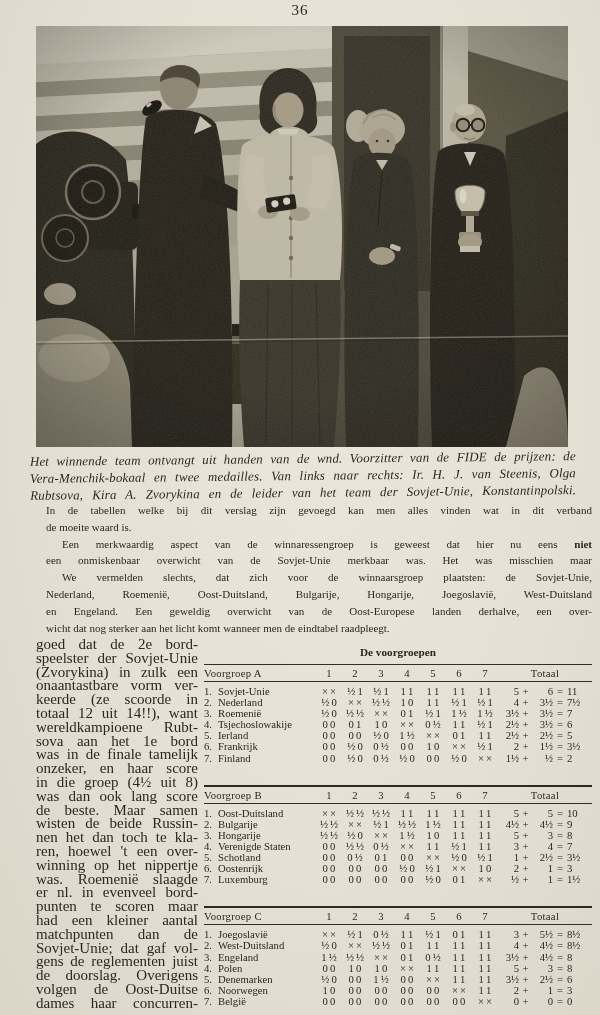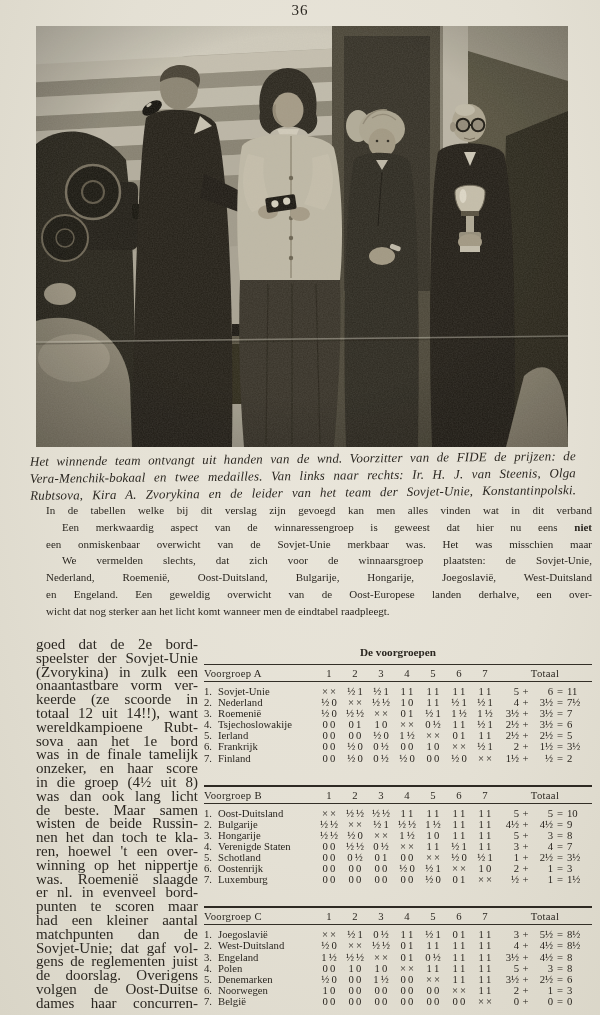--- a/index.html
+++ b/index.html
@@ -192,20 +192,21 @@
 
   <div class="caption">
       <div class="jline">Het winnende team ontvangt uit handen van de wnd. Voorzitter van de FIDE de prijzen: de</div>
       <div class="jline">Vera-Menchik-bokaal en twee medailles. Van links naar rechts: Ir. H. J. van Steenis, Olga</div>
       <div class="jline">Rubtsova, Kira A. Zvorykina en de leider van het team der Sovjet-Unie, Konstantinpolski.</div>
     </div>
 
   <div class="bodytext">
       <div class="para">
         <div class="jline">In de tabellen welke bij dit verslag zijn gevoegd kan men alles vinden wat in dit verband</div>
+        <div class="jline nolast">de moeite waard is.</div>
       </div>
       <div class="para indent">
         <div class="jline">Een merkwaardig aspect van de winnaressengroep is geweest dat hier nu eens <b>niet</b></div>
         <div class="jline">een onmiskenbaar overwicht van de Sovjet-Unie merkbaar was. Het was misschien maar</div>
       </div>
       <div class="para indent">
         <div class="jline">We vermelden slechts, dat zich voor de winnaarsgroep plaatsten: de Sovjet-Unie,</div>
         <div class="jline">Nederland, Roemenië, Oost-Duitsland, Bulgarije, Hongarije, Joegoslavië, West-Duitsland</div>
         <div class="jline">en Engeland. Een geweldig overwicht van de Oost-Europese landen derhalve, een over-</div>
         <div class="jline nolast">wicht dat nog sterker aan het licht komt wanneer men de eindtabel raadpleegt.</div>
@@ -217,21 +218,21 @@
       <div class="jline">speelster der Sovjet-Unie</div>
       <div class="jline">(Zvorykina) in zulk een</div>
       <div class="jline">onaantastbare vorm ver-</div>
       <div class="jline">keerde (ze scoorde in</div>
       <div class="jline">totaal 12 uit 14!!), want</div>
       <div class="jline">wereldkampioene Rubt-</div>
       <div class="jline">sova aan het 1e bord</div>
       <div class="jline">was in de finale tamelijk</div>
       <div class="jline">onzeker, en haar score</div>
       <div class="jline">in die groep (4½ uit 8)</div>
-      <div class="jline">was dan ook lang licht</div>
+      <div class="jline">was dan ook lang score</div>
       <div class="jline">de beste. Maar samen</div>
       <div class="jline">wisten de beide Russin-</div>
       <div class="jline">nen het dan toch te kla-</div>
       <div class="jline">ren, hoewel 't een over-</div>
       <div class="jline">winning op het nippertje</div>
       <div class="jline">was. Roemenië slaagde</div>
       <div class="jline">er nl. in evenveel bord-</div>
       <div class="jline">punten te scoren maar</div>
       <div class="jline">had een kleiner aantal</div>
       <div class="jline">matchpunten dan de</div>

